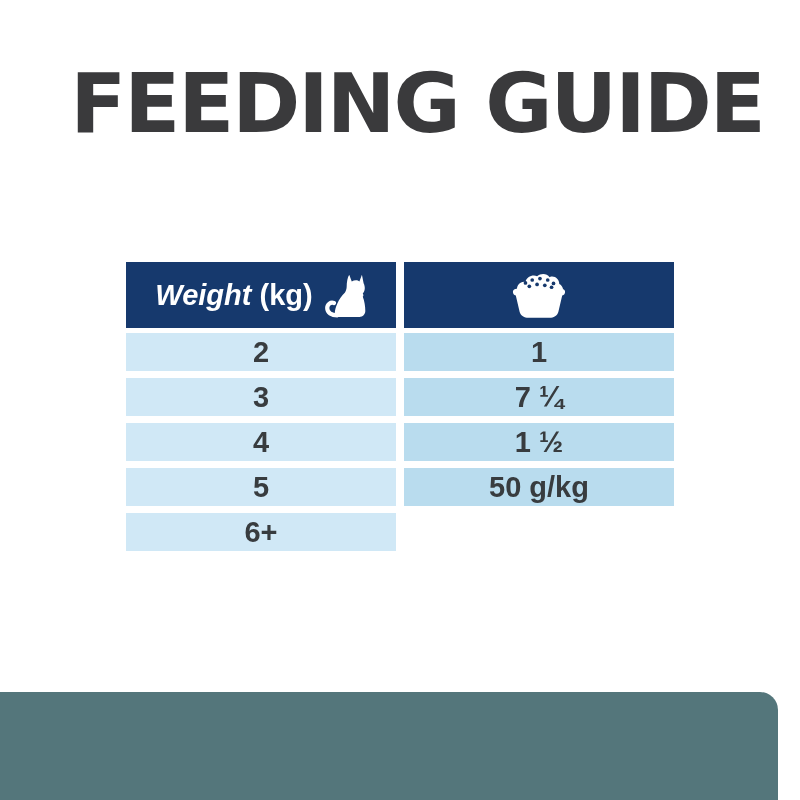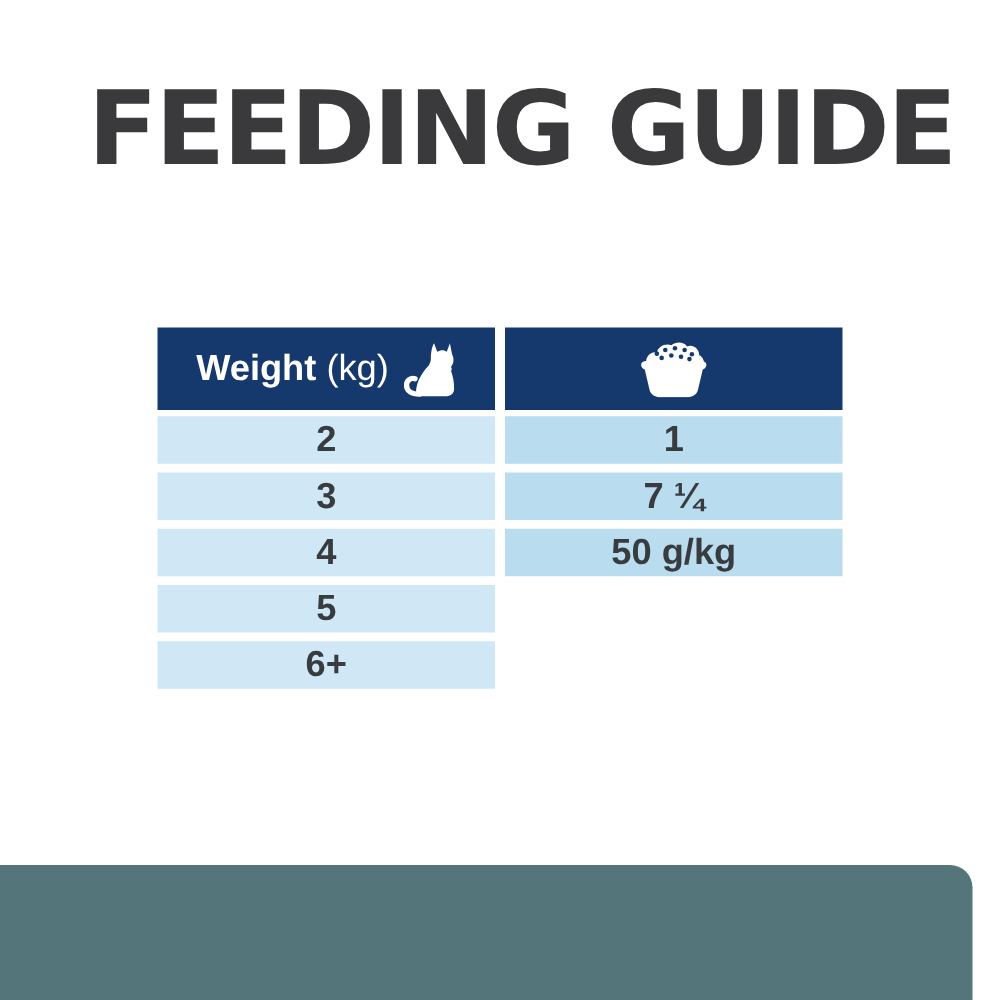--- a/index.html
+++ b/index.html
@@ -35,22 +35,22 @@
     height:66px;
     background:var(--navy,#16396d);
     color:#ffffff;
     display:flex;
     align-items:center;
     justify-content:center;
     gap:10px;
     margin-bottom:5px;
   }
   .hdr .lbl{font-size:29px;line-height:1;white-space:pre;}
-  .hdr .b{font-weight:bold;}
-  .hdr .lt{font-weight:normal;}
+  .hdr .b{font-weight:bold;font-style:italic;}
+  .hdr .lt{font-weight:bold;}
   .hdr svg{display:block;}
   .cell{
     height:38px;
     margin-top:7px;
     display:flex;
     align-items:center;
     justify-content:center;
     font-size:29px;
     font-weight:bold;
     color:var(--cell-text,#383c3f);
@@ -111,20 +111,21 @@
               <circle cx="28" cy="11.5" r="1.9"></circle>
               <circle cx="36" cy="12.5" r="1.9"></circle>
               <circle cx="43" cy="14.5" r="1.9"></circle>
             </g>
           </svg>
         </span>
       </div>
       <div id="cans-cells" style="display: flex; flex-direction: column;">
           <div class="cell" style="margin-top: 0px;">1</div>
           <div class="cell">7 ¼</div>
+          <div class="cell">1 ½</div>
           <div class="cell">50 g/kg</div>
         </div>
     </div>
 
   </div>
 
   <div class="footer-band"></div>
 
 </div>
 

